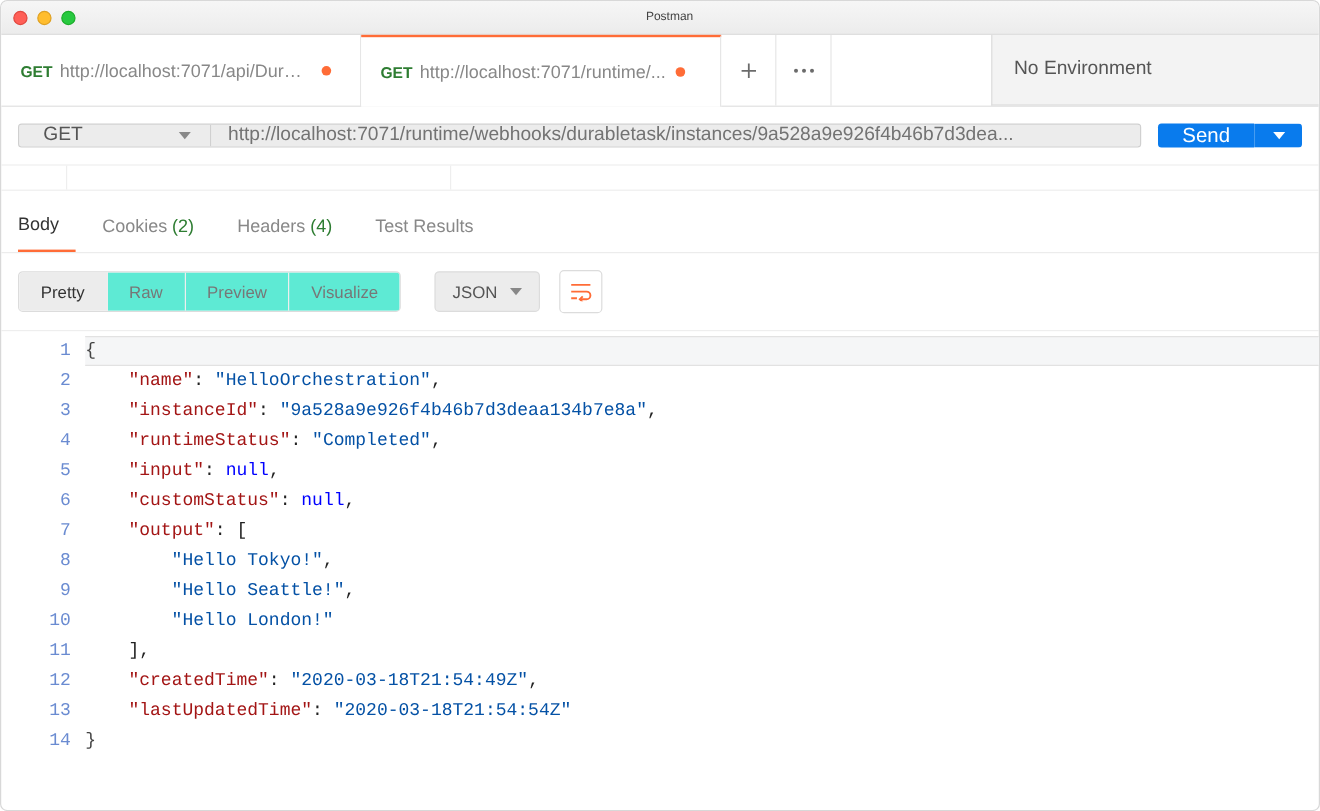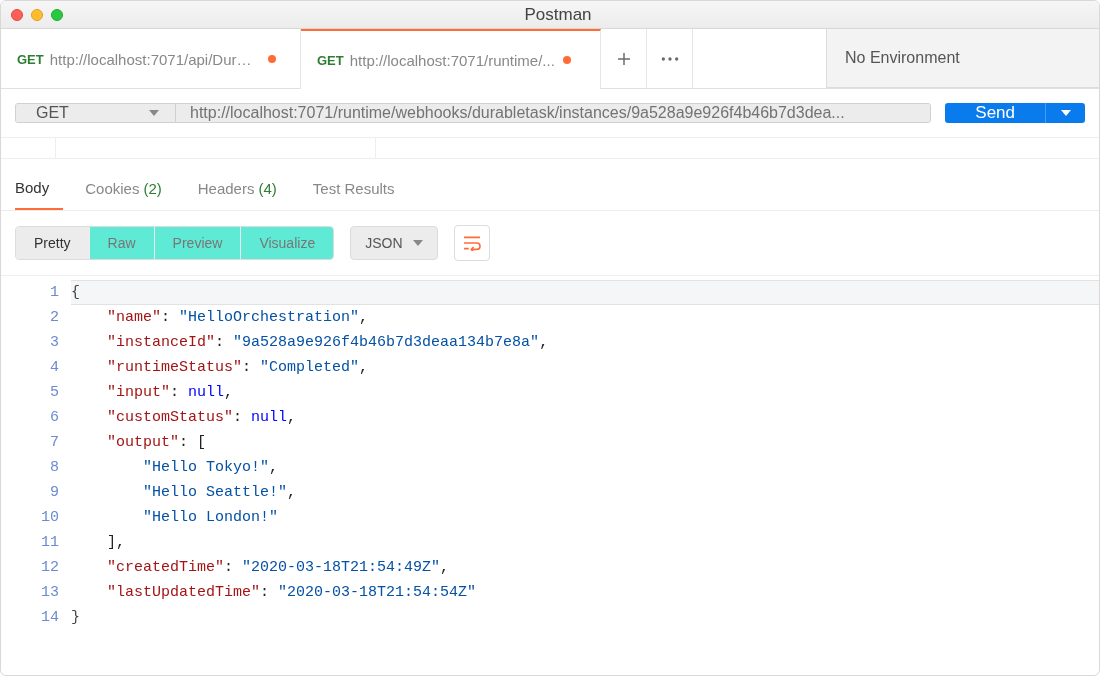--- a/index.html
+++ b/index.html
@@ -24,21 +24,21 @@
     align-items: center;
     position: relative;
   }
   .traffic-lights { display: flex; gap: 8px; margin-left: 10px; }
   .tl { width: 12px; height: 12px; border-radius: 50%; }
   .tl.red { background: #ff5f57; border:1px solid #e14940;}
   .tl.yellow { background: #ffbd2e; border:1px solid #dfa123;}
   .tl.green { background: #28c940; border:1px solid #1dad2b;}
   .title-text {
     position: absolute; left:16px; right:0; text-align: center;
-    font-size: 17px; color: #444;
+    font-size: 10px; color: #444;
   }
 
   
   .tabstrip {
     height: 60px;
     display: flex;
     align-items: stretch;
     border-bottom: 1px solid #e0e0e0;
     background: #fff;
   }
@@ -120,21 +120,21 @@
   }
   .send-group {
     display: flex;
   }
   .send-btn {
     background: #097bed;
     color: #fff;
     border: none;
     border-radius: 3px 0 0 3px;
     font-size: 17px; font-weight: 500;
-    padding: 0 30px;
+    padding: 0 20px;
     cursor: pointer;
   }
   .send-caret {
     background: #097bed;
     border:none; border-left:1px solid rgba(255,255,255,0.25);
     border-radius: 0 3px 3px 0;
     width: 40px; color: #fff; cursor:pointer;
     display:flex; align-items:center; justify-content:center;
   }
 
@@ -183,20 +183,21 @@
     padding:8px 18px; font-size:14px; color:#777; cursor:pointer; background:#5eead4;
     border-right:1px solid #eee;
   }
   .pill:last-child{border-right:none;}
   .pill.active { background:#ececec; color:#333; }
   .format-select {
     display:flex; align-items:center; gap:10px;
     border:1px solid #dcdcdc; border-radius:4px;
     padding:8px 14px; color:#555; font-size:14px; background:#ececec;
     cursor:pointer;
+    margin-left:12px;
   }
   .wrap-icon {
     width:36px; height:36px; border:1px solid #dcdcdc; border-radius:4px;
     display:flex; align-items:center; justify-content:center;
     cursor:pointer; background:#fff;
   }
   .wrap-icon svg { stroke:#ff6c37; }
 
   
   .code-area {

